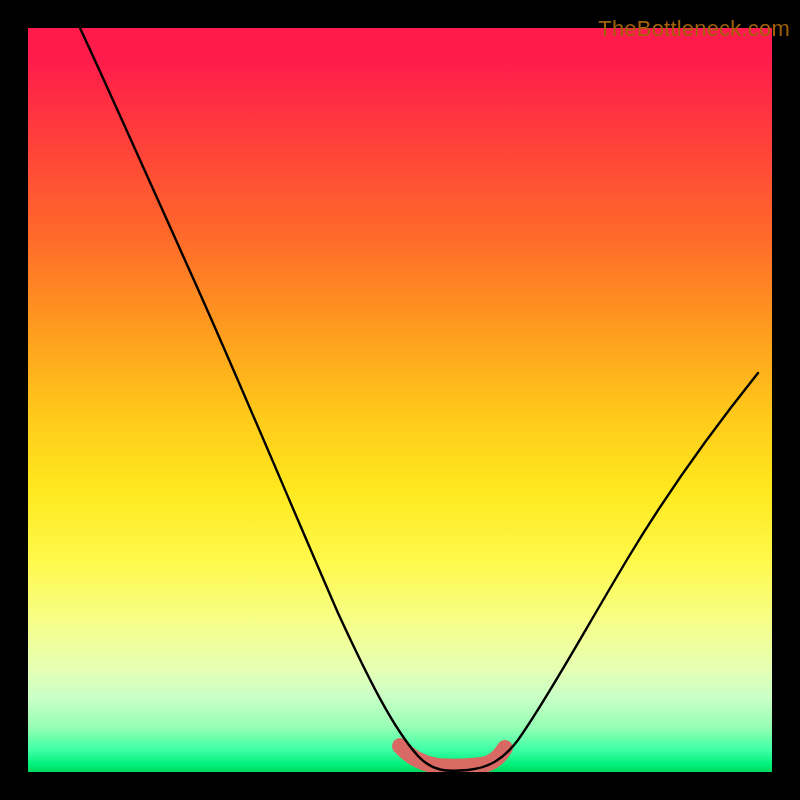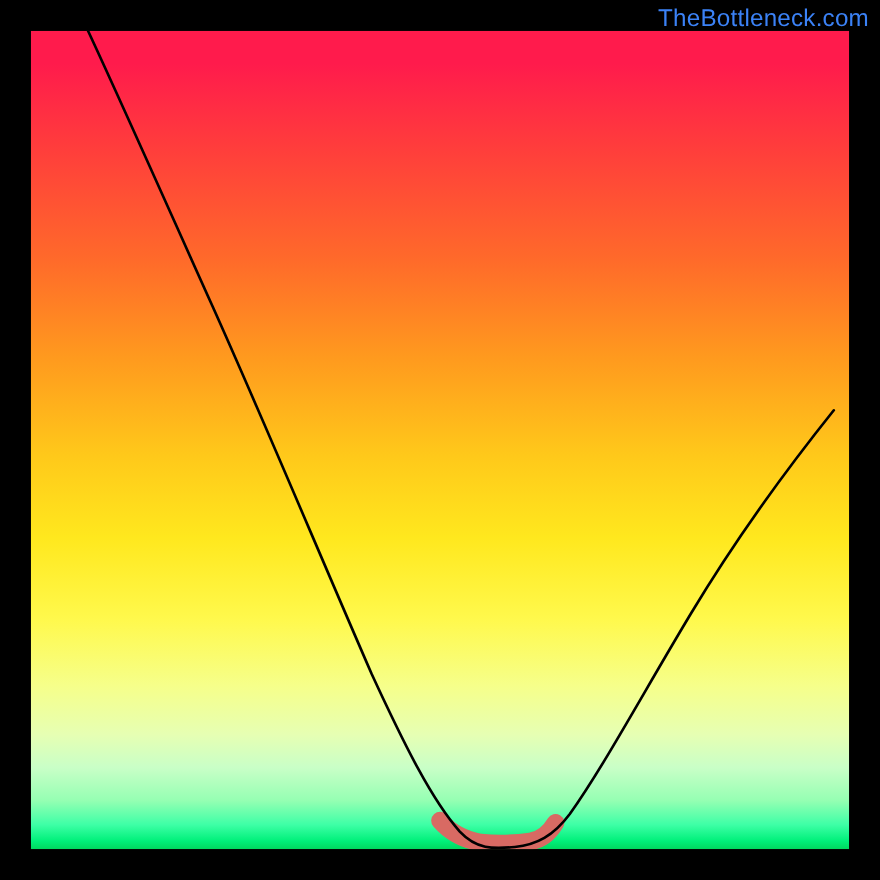--- a/index.html
+++ b/index.html
@@ -12,23 +12,23 @@
     font-family: Arial, Helvetica, sans-serif;
   }
   .frame {
     position: relative;
     width: 800px;
     height: 800px;
     background: #000;
   }
   .watermark {
     position: absolute;
-    top: 4px;
+    top: 16px;
     right: 10px;
-    color: #3b82f6;
+    color: #a16207;
     font-size: 22px;
     font-weight: 400;
     letter-spacing: 0.2px;
     z-index: 10;
   }
   .plot-area {
     position: absolute;
     left: 28px;
     top: 28px;
     width: 744px;

